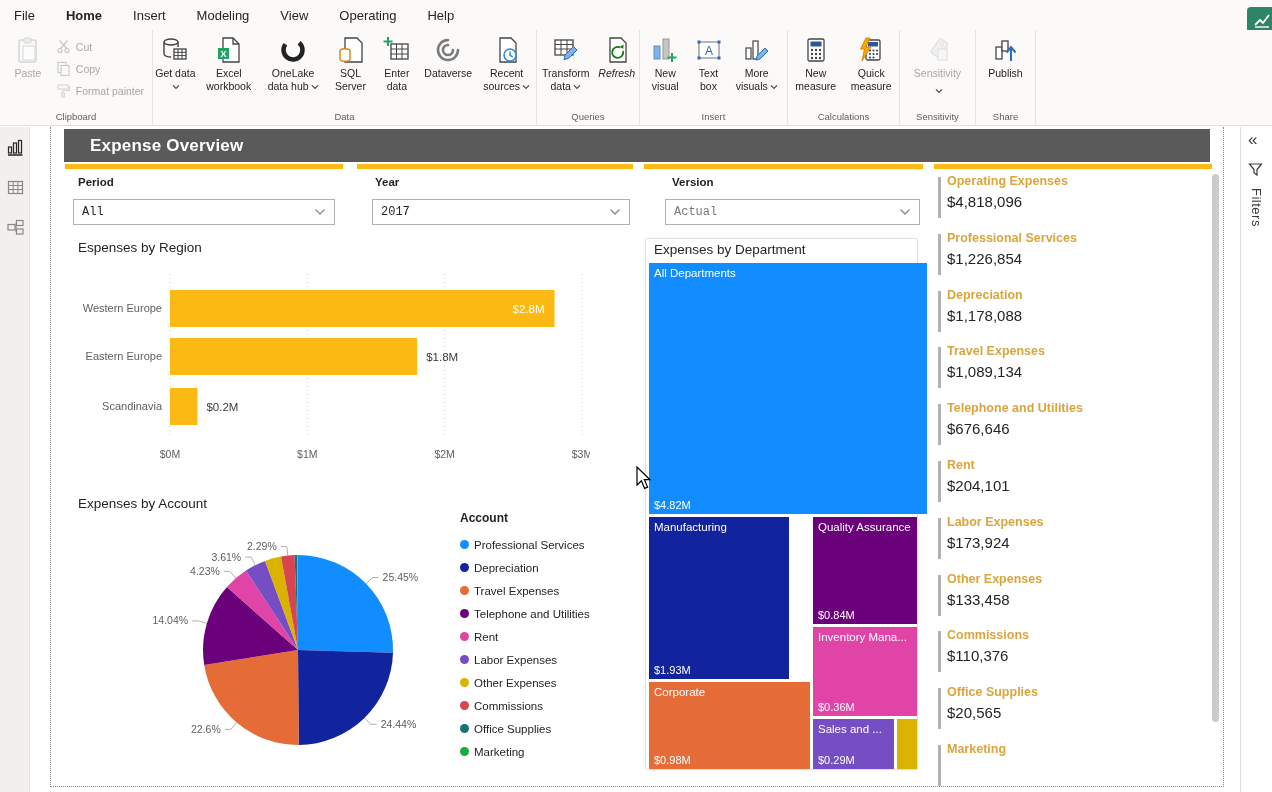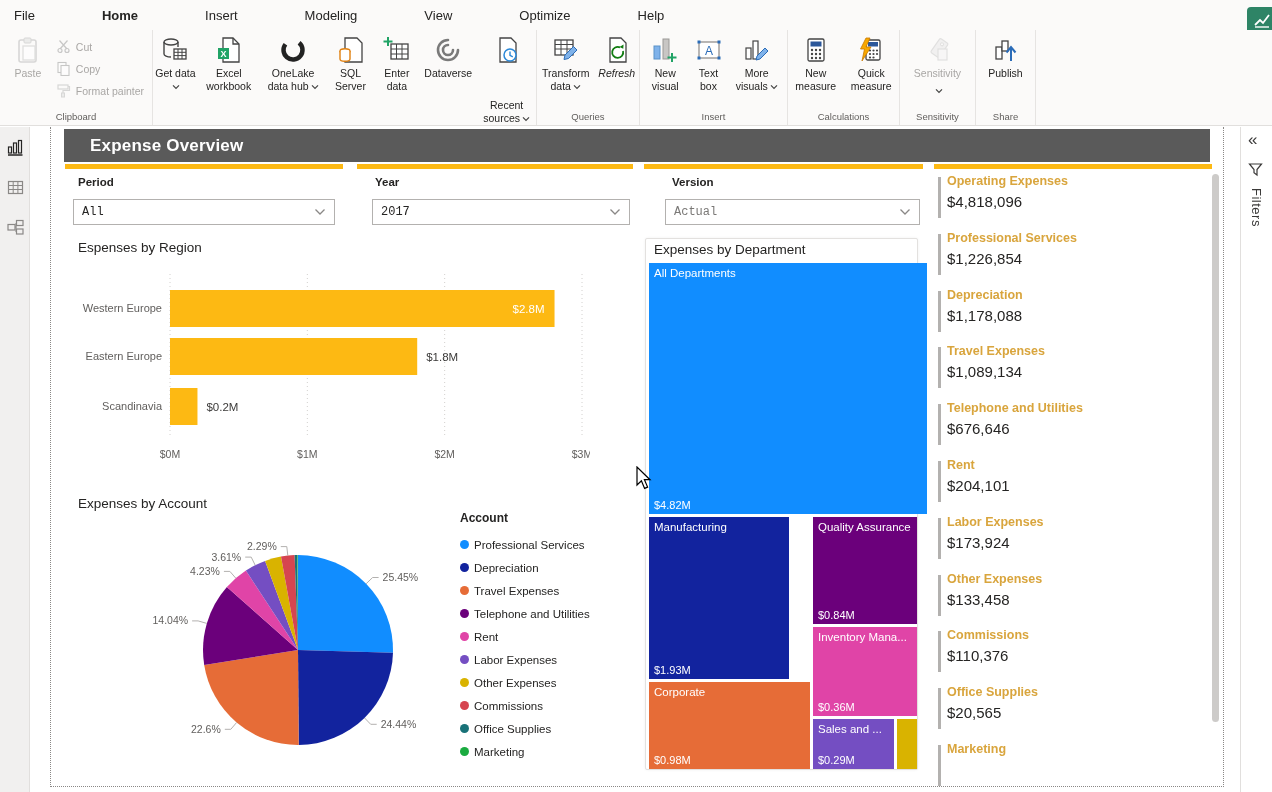--- a/index.html
+++ b/index.html
@@ -1,20 +1,20 @@
 <!DOCTYPE html>
 <html><head>
 <meta charset="utf-8">
 <style>
   html,body{margin:0;padding:0;background:#fff;}
   #app{position:relative;width:1272px;height:792px;overflow:hidden;
        font-family:"Liberation Sans",sans-serif;color:#252423;background:#fff;}
   
   #menubar{position:absolute;left:0;top:0;width:100%;height:30px;background:#FBFAF9;
-           display:flex;align-items:center;padding-left:14px;box-sizing:border-box;gap:36px;}
+           display:flex;align-items:center;padding-left:14px;box-sizing:border-box;}
   .menu-item{font-size:13px;color:#252423;margin-right:31px;white-space:nowrap;cursor:default;}
   .menu-item.active{font-weight:bold;}
   #corner-badge{position:absolute;top:7px;left:1247px;width:30px;height:28px;border-radius:4px;
                 background:#2E8466;display:flex;align-items:center;justify-content:center;}
   
   #ribbon{position:absolute;left:0;top:30px;width:100%;height:96px;background:#FBFAF9;
           border-bottom:1px solid #E1DFDD;display:flex;box-sizing:border-box;}
   .rgroup{height:100%;display:flex;flex-direction:column;border-right:1px solid #E6E4E2;box-sizing:border-box;}
   .rbtns{flex:1;display:flex;justify-content:space-evenly;align-items:flex-start;padding-top:4px;}
   .grplabel{font-size:9.5px;color:#605E5C;text-align:center;padding-bottom:3px;}
@@ -72,21 +72,21 @@
 <body>
 
 <div id="app">
 
   <div id="menubar">
       <div class="menu-item">File</div>
       <div class="menu-item active">Home</div>
       <div class="menu-item">Insert</div>
       <div class="menu-item">Modeling</div>
       <div class="menu-item">View</div>
-      <div class="menu-item">Optimize</div>
+      <div class="menu-item">Operating</div>
       <div class="menu-item">Help</div>
     </div>
   <div id="corner-badge">
     <svg width="18" height="18" viewBox="0 0 18 18">
         <path d="M2 13 L7 8 L10 11 L16 3" fill="none" stroke="#fff" stroke-width="1.8"></path>
         <path d="M2 15 h14" stroke="#fff" stroke-width="1.4"></path>
       </svg>
   </div>
 
   <div id="ribbon">
@@ -175,21 +175,21 @@
               </svg></div>
             <div class="lbl">Enter data</div>
           </div>
           <div class="rbtn" style="width: 58px;">
             <div class="icn"><svg viewBox="0 0 28 28">
                 <path d="M14 4 a10 10 0 1 0 10 10" fill="none" stroke="#7A7A7A" stroke-width="2.6" stroke-linecap="round"></path>
                 <path d="M14 9 a5 5 0 1 0 5 5" fill="none" stroke="#7A7A7A" stroke-width="2.6" stroke-linecap="round"></path>
               </svg></div>
             <div class="lbl">Dataverse</div>
           </div>
-          <div class="rbtn" style="width: 56px; gap: 32px;">
+          <div class="rbtn" style="width: 56px;">
             <div class="icn"><svg viewBox="0 0 28 28">
                 <path d="M7 2 h11 l5 5 v19 H7 z" fill="#fff" stroke="#444" stroke-width="1.3"></path>
                 <circle cx="17" cy="19" r="6" fill="#fff" stroke="#2B88D8" stroke-width="1.5"></circle>
                 <path d="M17 15.5 v3.8 l2.8 1.5" fill="none" stroke="#2B88D8" stroke-width="1.4"></path>
               </svg></div>
             <div class="lbl">Recent sources<svg class="chev" width="8" height="6" viewBox="0 0 8 6">
                 <path d="M1 1.3 L4 4.3 L7 1.3" fill="none" stroke="#444" stroke-width="1.2"></path>
               </svg></div>
           </div>
         </div>

